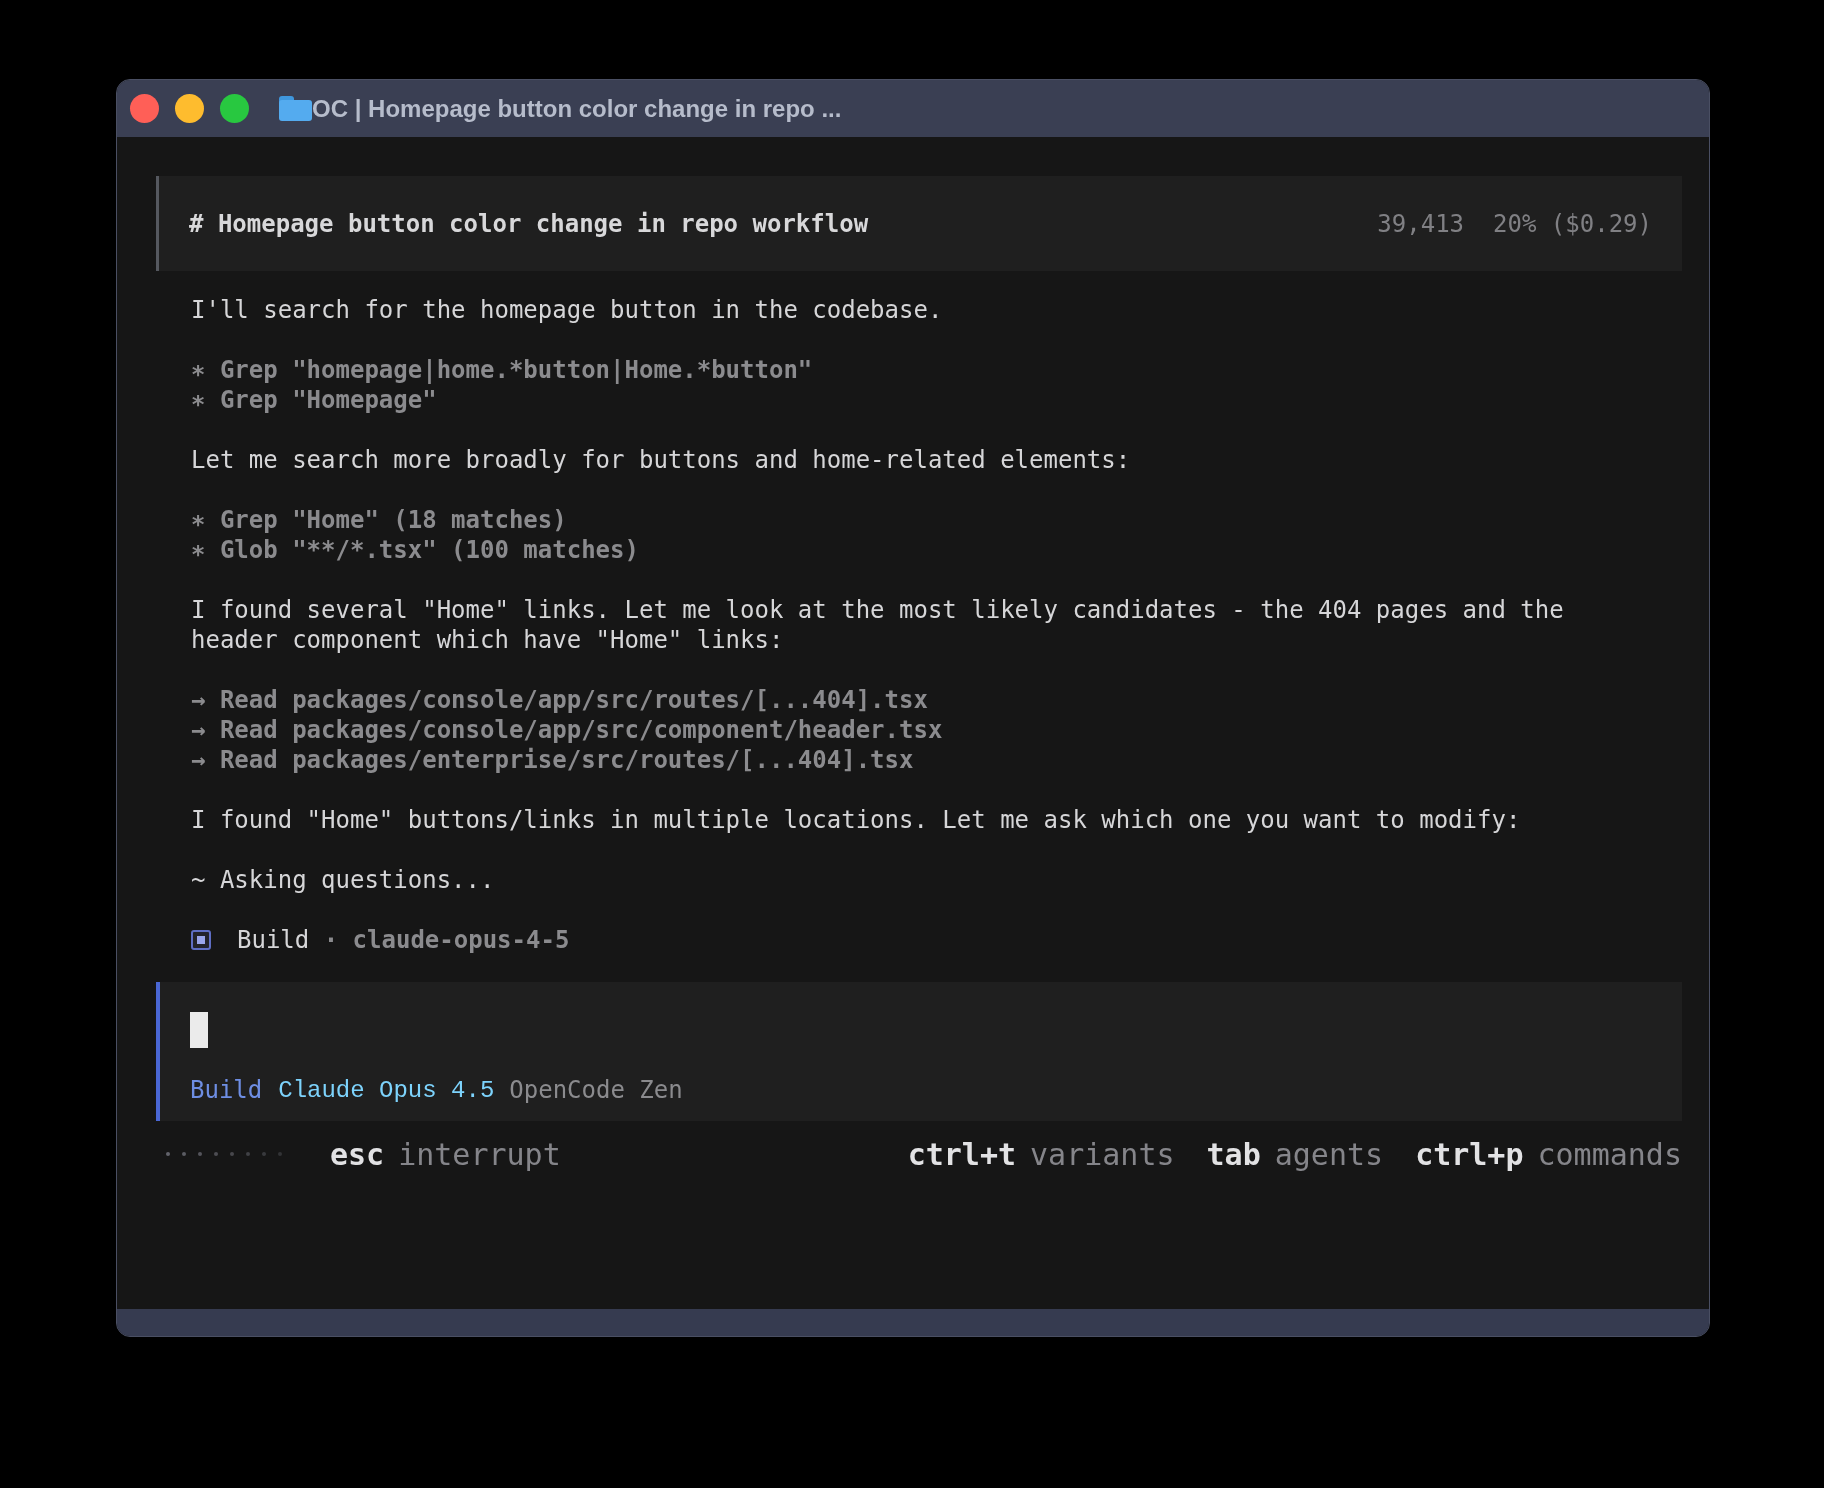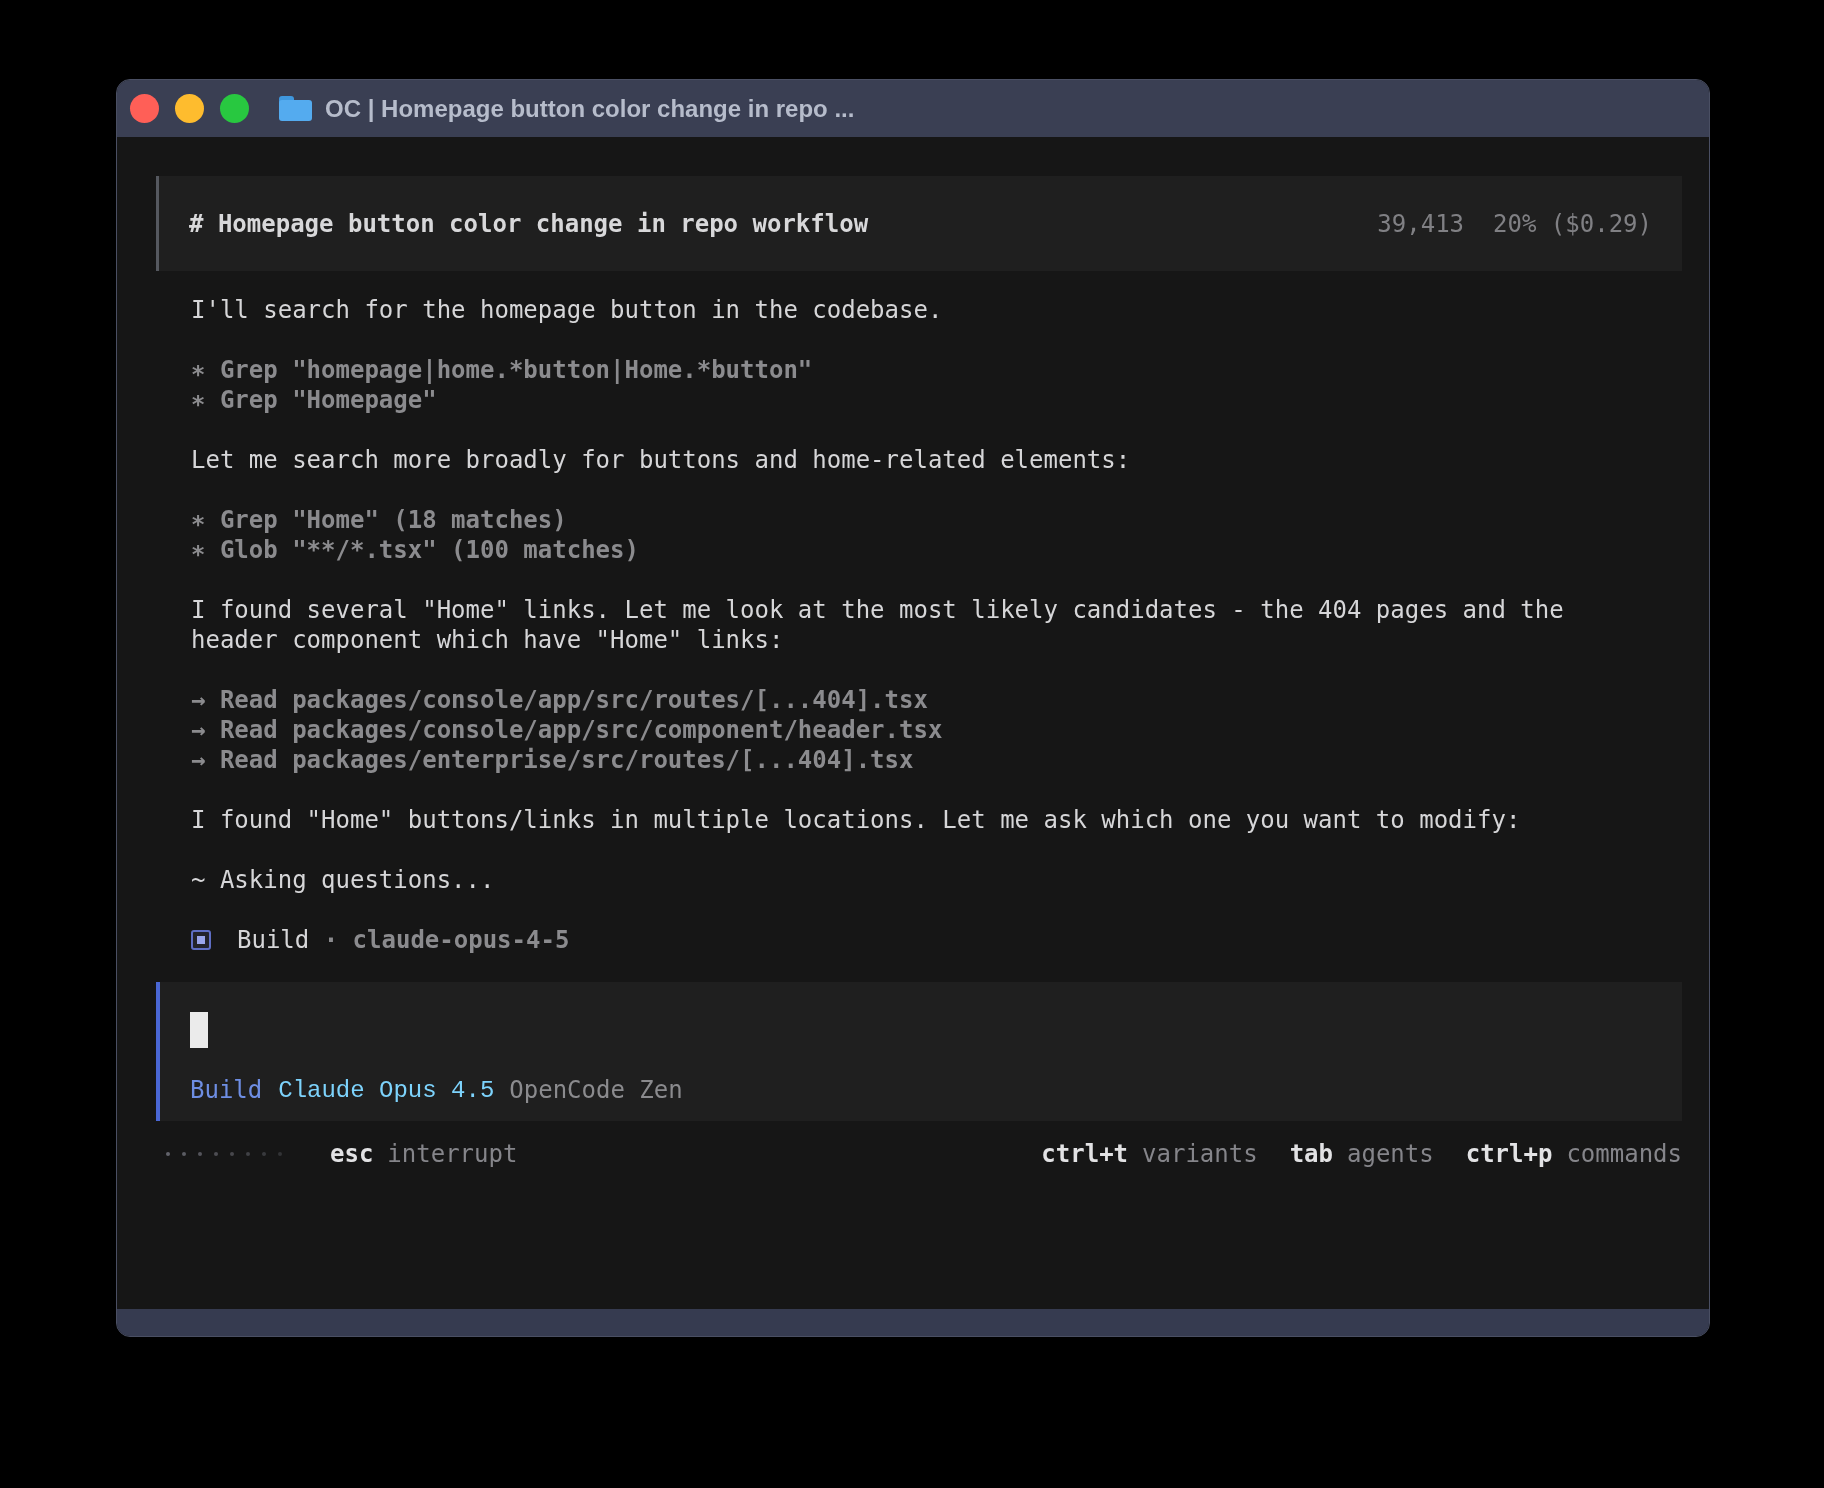--- a/index.html
+++ b/index.html
@@ -14,21 +14,21 @@
   }
 
   
   .titlebar { height:57px; flex:0 0 57px; background:#3a3f53;
               display:flex; align-items:center; padding-left:13px; }
   .lights { display:flex; gap:16px; align-items:center; }
   .light { width:29px; height:29px; border-radius:50%; }
   .light.red    { background:#ff5f57; }
   .light.yellow { background:#febc2e; }
   .light.green  { background:#28c840; }
-  .title-group { display:flex; align-items:center; margin-left:30px; gap:13px; }
+  .title-group { display:flex; align-items:center; margin-left:30px; }
   .folder-icon { position:relative; width:33px; height:25px; }
   .folder-icon .back  { position:absolute; left:0; top:0; width:15px; height:7px;
                         background:#3f97dd; border-radius:3px 3px 0 0; }
   .folder-icon .body  { position:absolute; left:0; top:4px; width:33px; height:21px;
                         background:#54abef; border-radius:3px; }
   .window-title { font-family:"Liberation Sans", sans-serif; font-weight:bold;
                   font-size:24px; color:#b6bccb; white-space:nowrap; }
 
   
   .content { flex:1 1 auto; background:#161616; padding:39px 27px 0 39px;
@@ -60,21 +60,21 @@
                  padding:30px 30px 17px 30px; display:flex; flex-direction:column;
                  justify-content:space-between; }
   .cursor { width:18px; height:36px; background:#ebebeb; }
   .input-meta { display:flex; align-items:center; font-size:24px; white-space:pre; }
   .input-agent    { color:#6e8ee3; }
   .input-model    { color:#7dd3fc; margin-left:16px;font-family:Liberation Mono, monospace; }
   .input-provider { color:#8b8b8e; margin-left:15px; }
 
   
   .statusbar { margin-top:18px; height:30px; flex:0 0 30px;
-               display:flex; align-items:center; font-size:24px;text-align:center; }
+               display:flex; align-items:center; font-size:30px;text-align:center; }
   .spinner { display:flex; gap:12px; align-items:center; margin-left:10px; }
   .spinner i { width:4px; height:4px; border-radius:50%; background:#6a6b74; display:block; }
   .hint-key   { color:#e2e2e4; font-weight:bold; white-space:pre; }
   .hint-label { color:#85858a; white-space:pre; margin-left:14px; }
   .esc-group { margin-left:48px; display:flex; }
   .sb-spacer { flex:1 1 auto; }
   .hint-group { display:flex; margin-left:32px; }
 
   .bottom-strip { flex:0 0 27px; background:#363b50; }
 </style>

